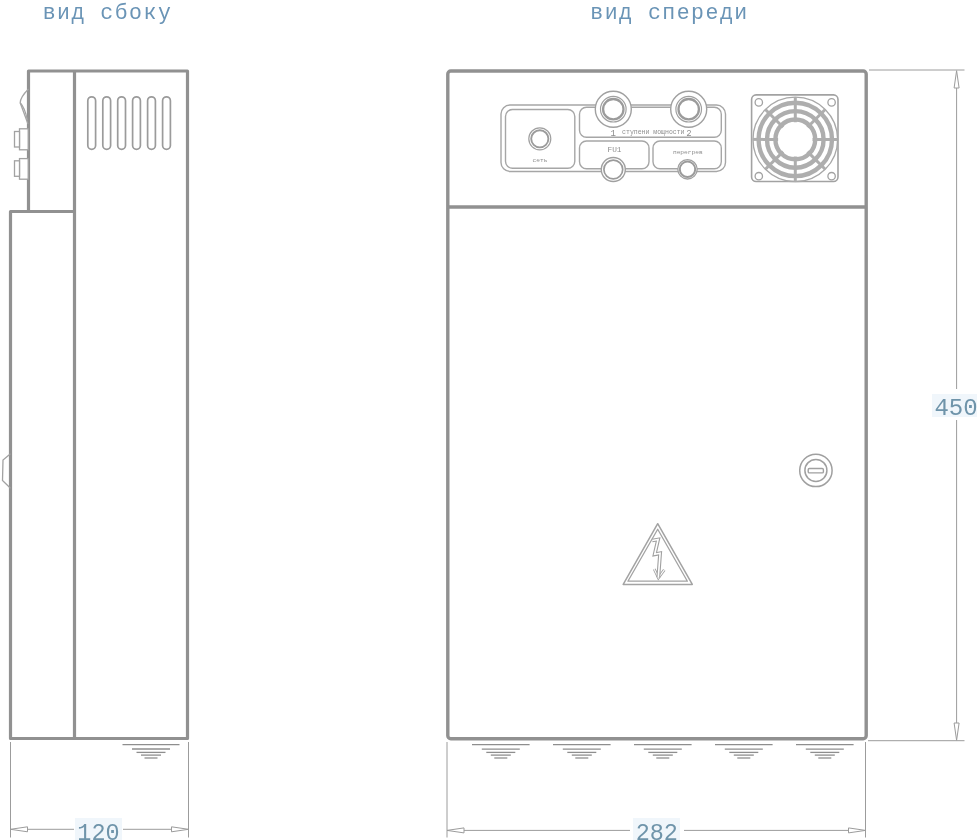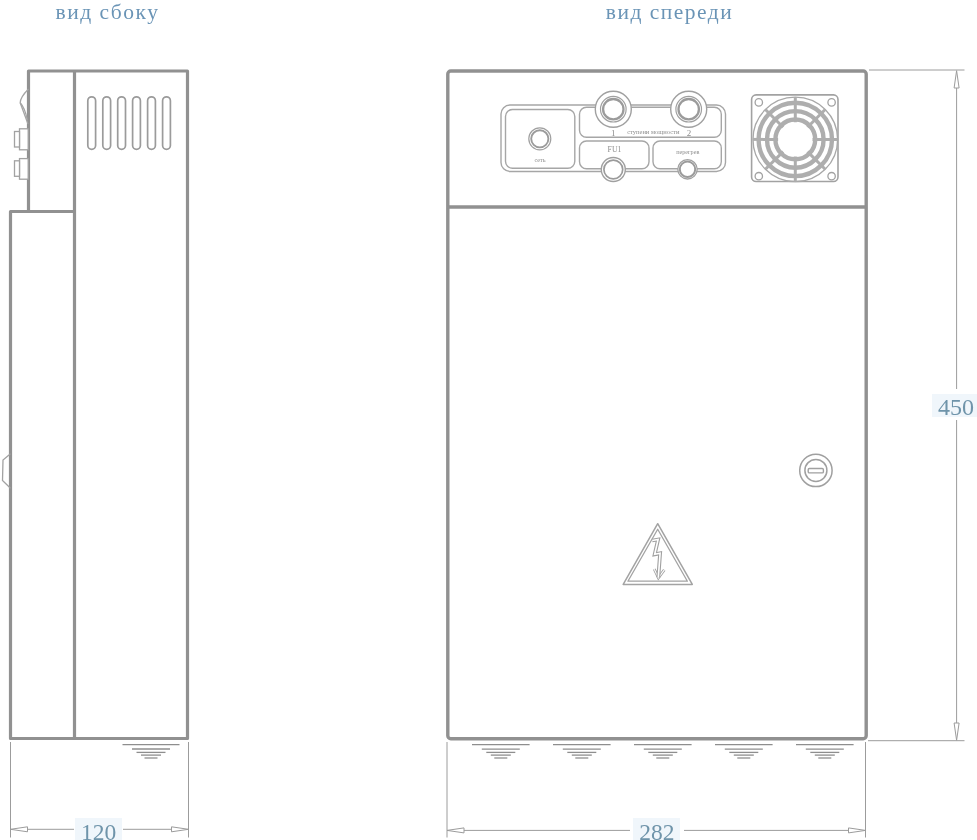--- a/index.html
+++ b/index.html
@@ -1,16 +1,16 @@
 <!DOCTYPE html>
 <html><head>
 <meta charset="utf-8">
 <style>
 html,body{margin:0;padding:0;background:#ffffff;}
-#page{position:relative;width:977px;height:840px;overflow:hidden;font-family:Liberation Serif, serif;border-radius:13px;}
+#page{position:relative;width:977px;height:840px;overflow:hidden;font-family:Liberation Mono, monospace;border-radius:13px;}
 svg{position:absolute;top:0;left:0;display:block;}
 </style>
 </head>
 <body>
 <div id="page">
 <svg width="977" height="840" viewBox="0 0 977 840">
 
 <text x="107.5" y="18.5" text-anchor="middle" font-size="21.5" letter-spacing="1.5" fill="#6a94b6">вид сбоку</text>
 
 <text x="669.5" y="18.5" text-anchor="middle" font-size="21.5" letter-spacing="1.5" fill="#6a94b6">вид спереди</text>

